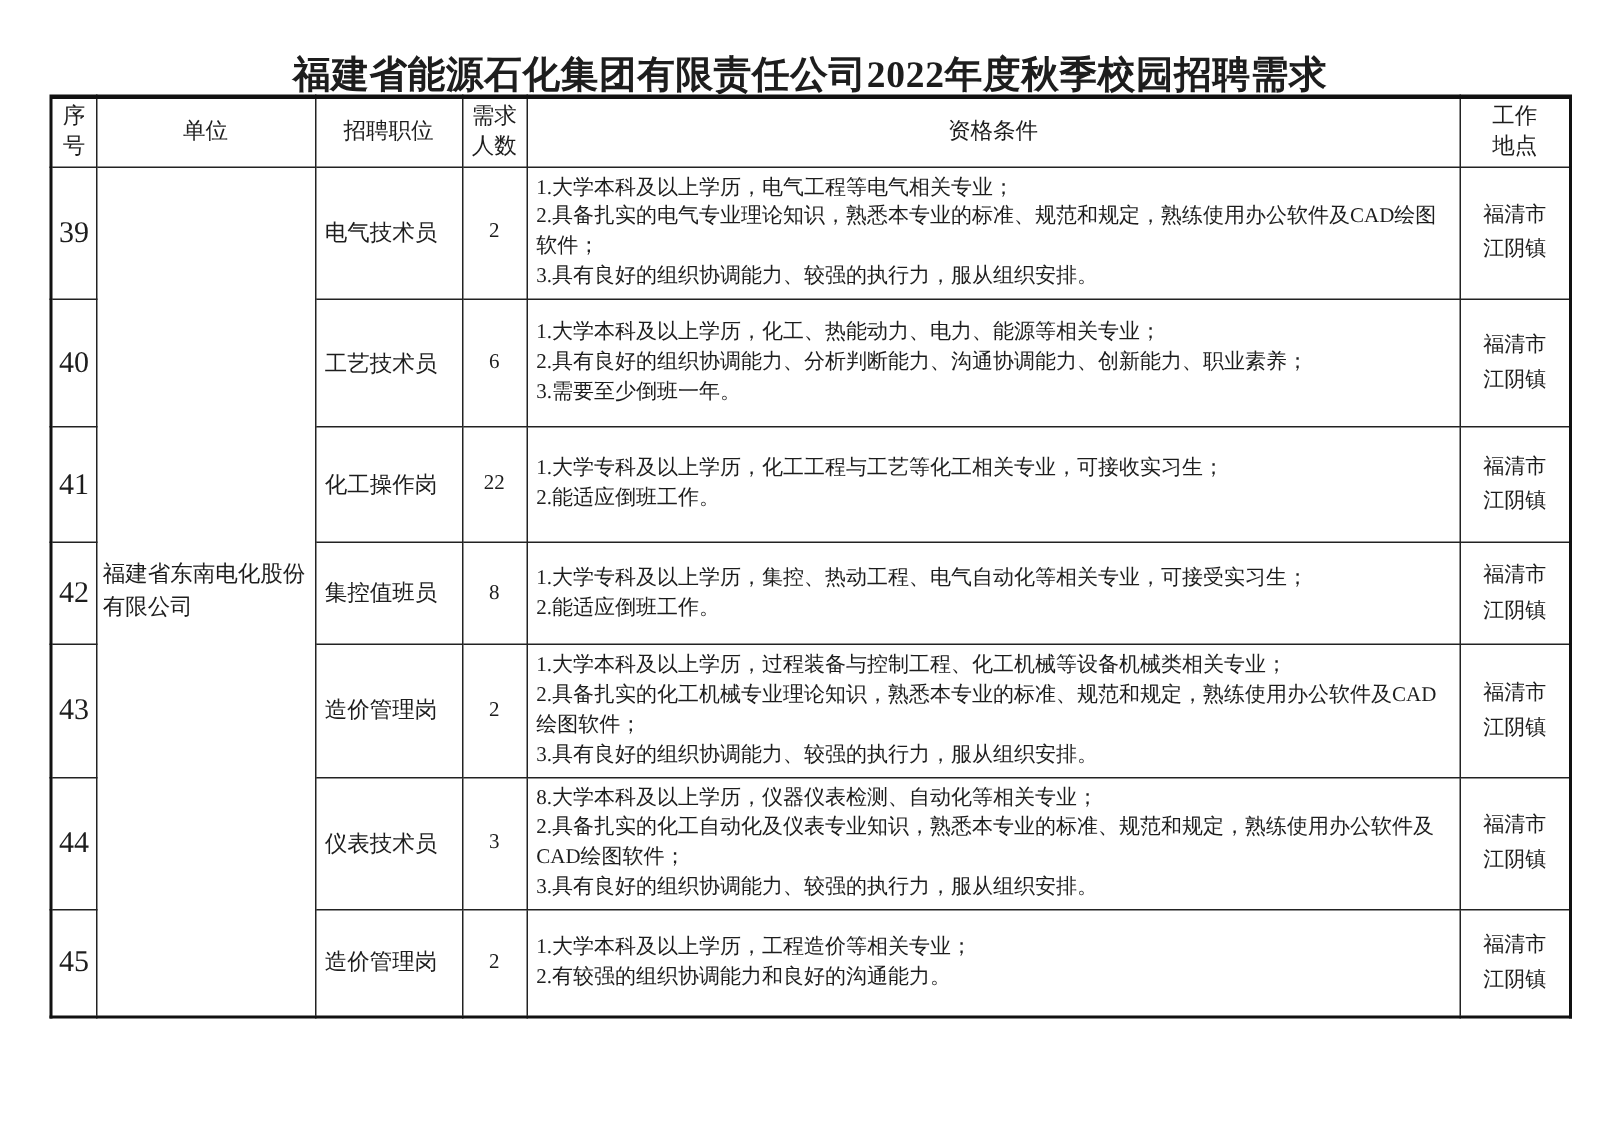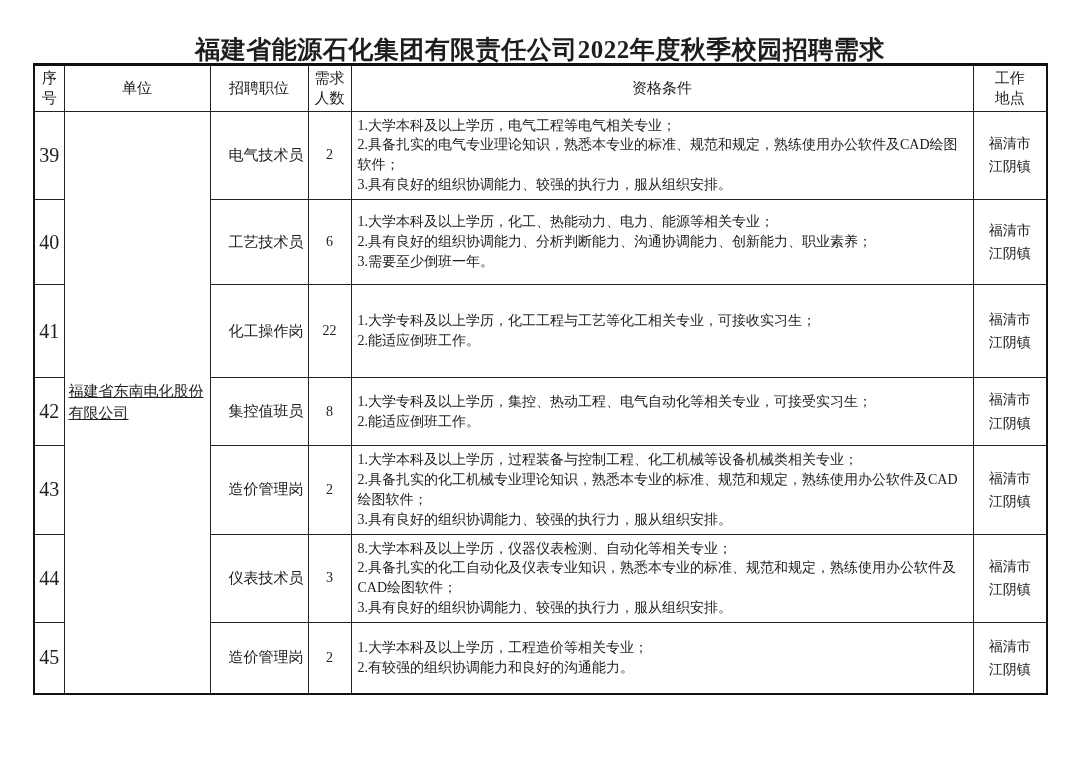--- a/index.html
+++ b/index.html
@@ -54,24 +54,23 @@
   }
   td.c-no {
     text-align: center;
     font-size: 20px;
   }
   td.c-unit {
     text-align: left;
     font-size: 15px;
     line-height: 1.5;
     padding: 16px 4px;
-    text-decoration: underline;
   }
   td.c-pos {
-    text-align: right;
+    text-align: left;
     font-size: 15px;
     padding-left: 6px;
   }
   td.c-count {
     text-align: center;
     font-size: 14px;
   }
   td.c-qual {
     text-align: left;
     font-size: 14px;
@@ -131,21 +130,21 @@
       <td class="c-no">40</td>
       <td class="c-pos">工艺技术员</td>
       <td class="c-count">6</td>
       <td class="c-qual">1.大学本科及以上学历，化工、热能动力、电力、能源等相关专业；
 2.具有良好的组织协调能力、分析判断能力、沟通协调能力、创新能力、职业素养；
 3.需要至少倒班一年。</td>
       <td class="c-loc">福清市
 江阴镇</td>
     </tr>
 
-    <tr style="height:93px">
+    <tr style="height:77px">
       <td class="c-no">41</td>
       <td class="c-pos">化工操作岗</td>
       <td class="c-count">22</td>
       <td class="c-qual">1.大学专科及以上学历，化工工程与工艺等化工相关专业，可接收实习生；
 2.能适应倒班工作。</td>
       <td class="c-loc">福清市
 江阴镇</td>
     </tr>
 
     <tr style="height:68px">

